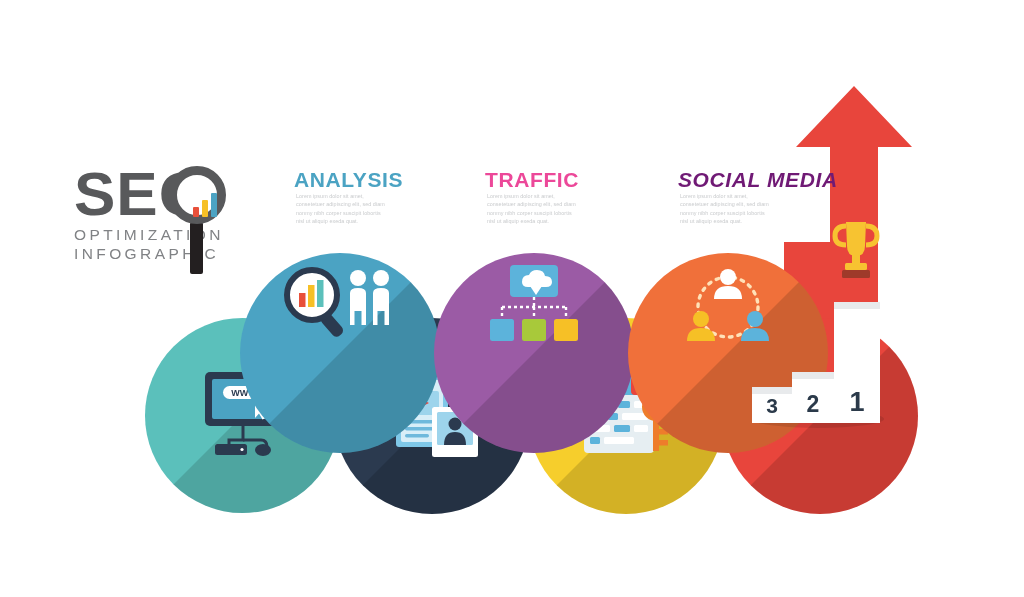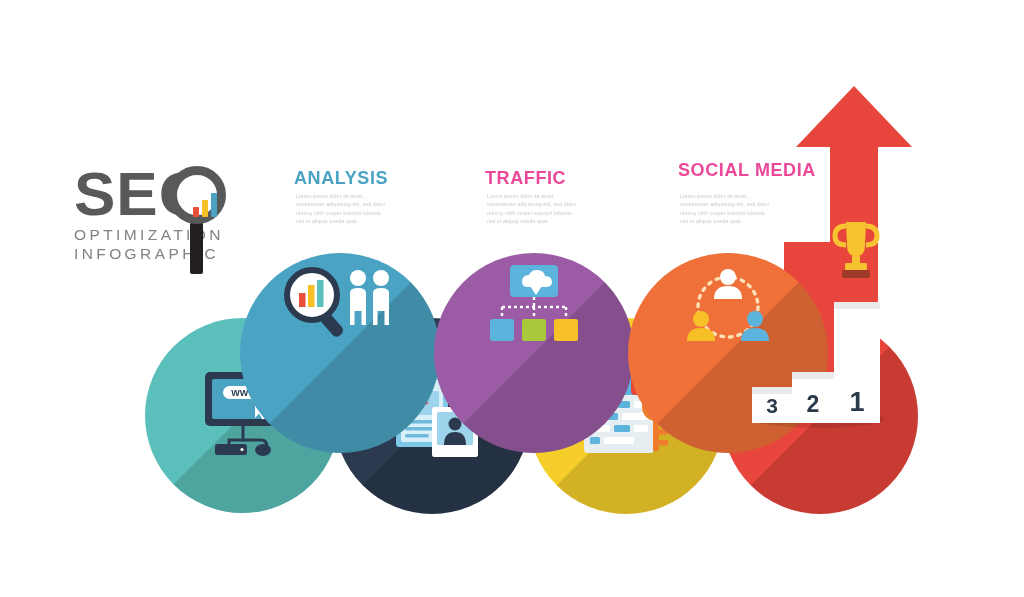--- a/index.html
+++ b/index.html
@@ -68,21 +68,21 @@
   }
   .circle .icon-wrap {
     position: absolute; inset: 0;
     display: flex; align-items: center; justify-content: center;
   }
 
   
   .step-head {
     position: absolute;
     font-weight: bold;
-    font-size: 18px;
+    font-size: 21px;
     letter-spacing: 0.6px;
     white-space: nowrap;
   }
   .step-body {
     position: absolute;
     font-size: 5.4px;
     line-height: 8.4px;
     color: #C9CBCD;
     width: 94px;
     letter-spacing: 0.05px;
@@ -321,21 +321,21 @@
       <rect x="16" y="52" width="28" height="8" rx="1.5" fill="#9E3A2A"></rect>
     </svg>
   </div>
 
   <div class="step-head" style="left:294px; top:168px; color:#4BA3C3;">ANALYSIS</div>
   <div class="step-body" style="left:296px; top:192px;">Lorem ipsum dolor sit amet, consetetuer adipiscing elit, sed diam nonmy nibh corper suscipit lobortis nisl ut aliquip exeda quat.</div>
 
   <div class="step-head" style="left:485px; top:168px; color:#ec4899;">TRAFFIC</div>
   <div class="step-body" style="left:487px; top:192px;">Lorem ipsum dolor sit amet, consetetuer adipiscing elit, sed diam nonmy nibh corper suscipit lobortis nisl ut aliquip exeda quat.</div>
 
-  <div class="step-head" style="left:678px; top:160px; color:#ec4899;">SOCIAL MEDIA</div>
+  <div class="step-head" style="left:678px; top:168px; color:#701a75;font-style:italic;">SOCIAL MEDIA</div>
   <div class="step-body" style="left:680px; top:192px;">Lorem ipsum dolor sit amet, consetetuer adipiscing elit, sed diam nonmy nibh corper suscipit lobortis nisl ut aliquip exeda quat.</div>
 
   <div class="step-head" style="left:194px; top:451px; color:#4FC0B0;">WEBSITE</div>
   <div class="step-body center" style="left:196px; top:475px;">Lorem ipsum dolor sit amet, consetetuer adipiscing elit, sed diam nonmy nibh corper suscipit lobortis nisl ut aliquip exeda quat.</div>
 
   <div class="step-head" style="left:384px; top:451px; color:#2B3A4F;">CONTENT</div>
   <div class="step-body center" style="left:386px; top:475px;">Lorem ipsum dolor sit amet, consetetuer adipiscing elit, sed diam nonmy nibh corper suscipit lobortis nisl ut aliquip exeda quat.</div>
 
   <div class="step-head" style="left:574px; top:451px; color:#EDD14E;">KEYWORDS</div>
   <div class="step-body center" style="left:576px; top:475px;">Lorem ipsum dolor sit amet, consetetuer adipiscing elit, sed diam nonmy nibh corper suscipit lobortis nisl ut aliquip exeda quat.</div>

